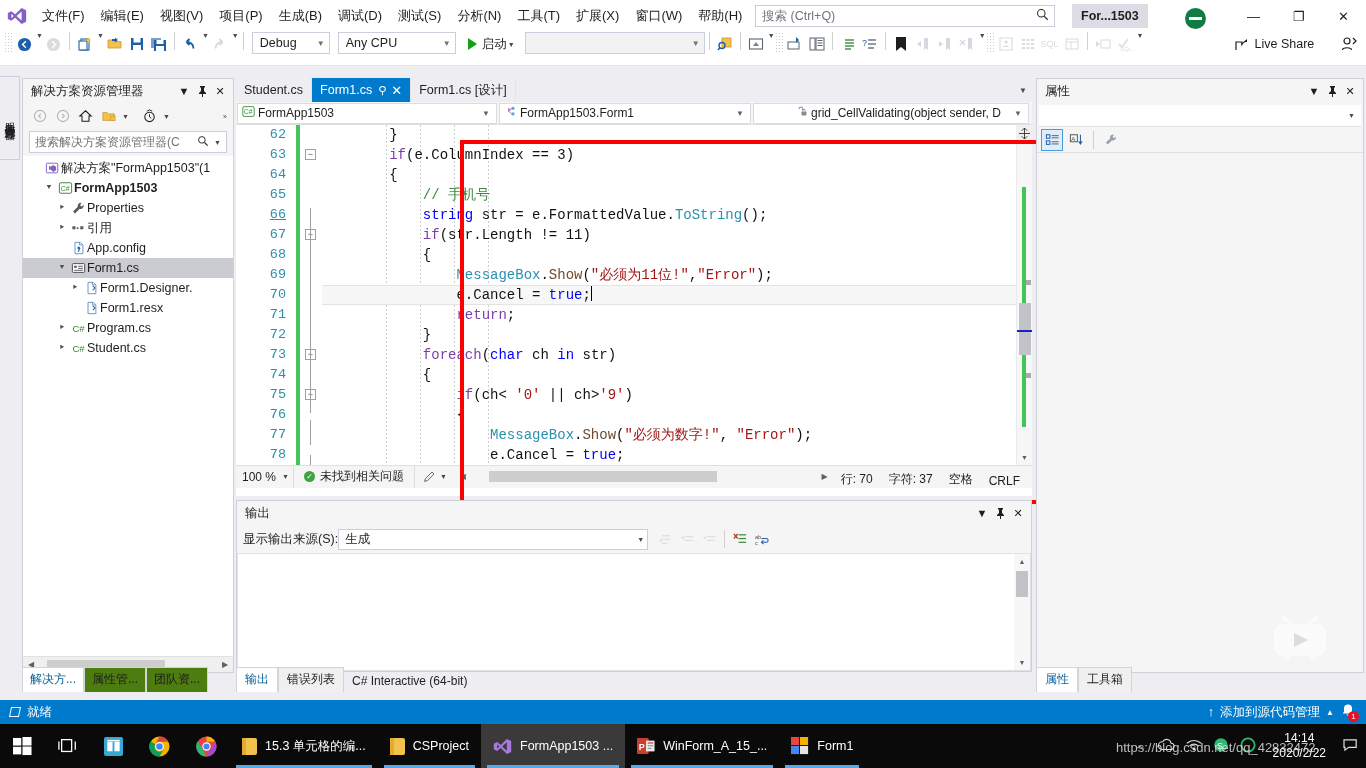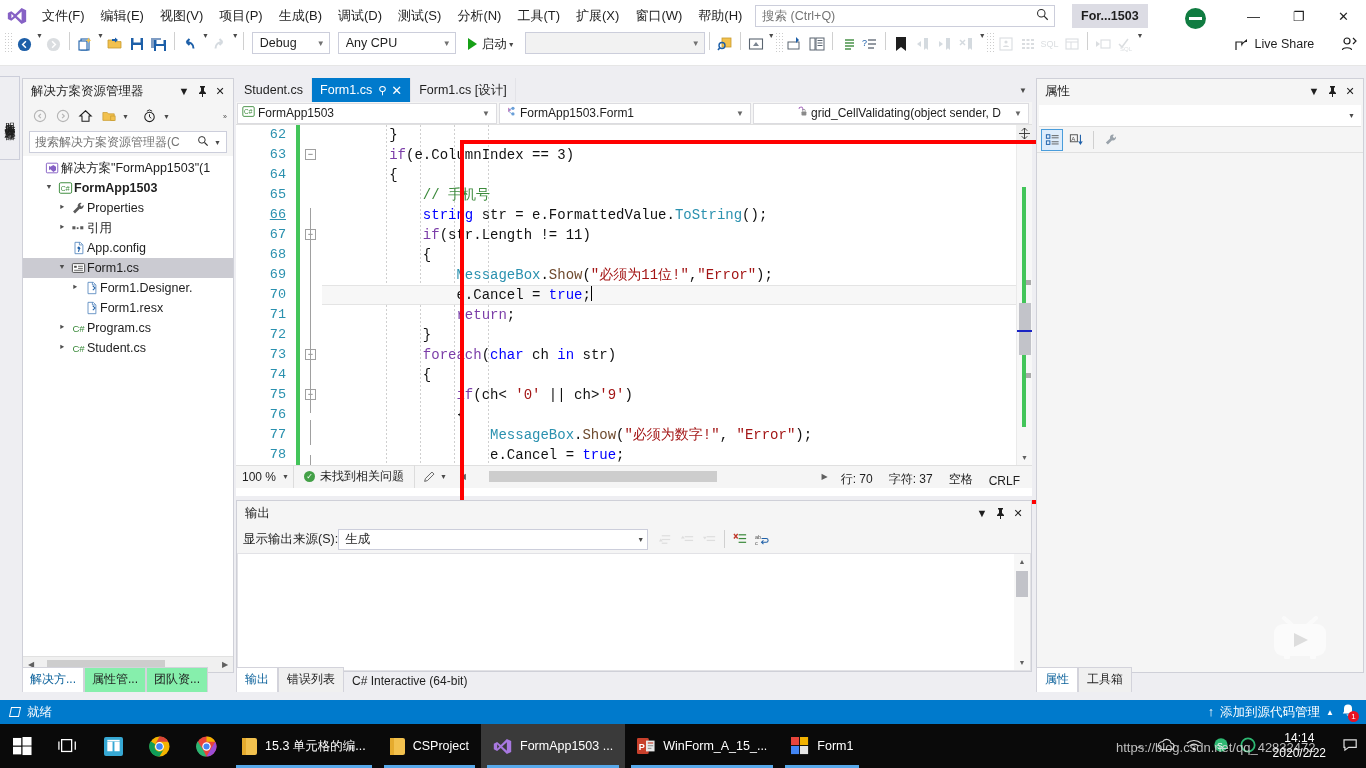--- a/index.html
+++ b/index.html
@@ -111,21 +111,21 @@
   .se-hscroll { height:16px; background:#f0f0f0; border-top:1px solid #e1e1e1; display:flex; align-items:center; }
   .se-hscroll .arw { width:16px; text-align:center; font-size:8px; color:#606060; }
   .se-hscroll .trackwrap { flex:1; height:14px; background:#f0f0f0; position:relative; }
   .se-hscroll .thumb { position:absolute; left:8px; top:2px; width:118px; height:10px; background:#cdcdcd; }
 
   
   .left-tabs {
     position:absolute; left:22px; top:670px; width:212px; height:22px;
     display:flex; align-items:flex-end; font-size:12px;
   }
-  .ltab { padding:3px 7px 4px 7px; border:1px solid #d3d3db; border-bottom:0; background:#86efac; color:#1e1e1e; white-space:nowrap; }
+  .ltab { padding:3px 7px 4px 7px; border:1px solid #d3d3db; border-bottom:0; background:#4d7c0f; color:#1e1e1e; white-space:nowrap; }
   .ltab.active { background:#fff; color:#0e639c; }
 
   
   .editor { position:absolute; left:236px; top:78px; width:796px; height:418px; background:#fff; }
   .doctabs { height:24px; display:flex; align-items:stretch; background:#eeeef2; }
   .dtab { display:flex; align-items:center; padding:0 8px; font-size:12.5px; background:#eeeef2; color:#1e1e1e; white-space:nowrap; border-right:1px solid #e3e3e8; }
   .dtab.active { background:#007acc; color:#fff; }
   .dtab .pin { margin-left:6px; font-size:11px; }
   .dtab .x { margin-left:5px; font-size:13px; }
   .dtabs-spacer { flex:1; background:#eeeef2; }

